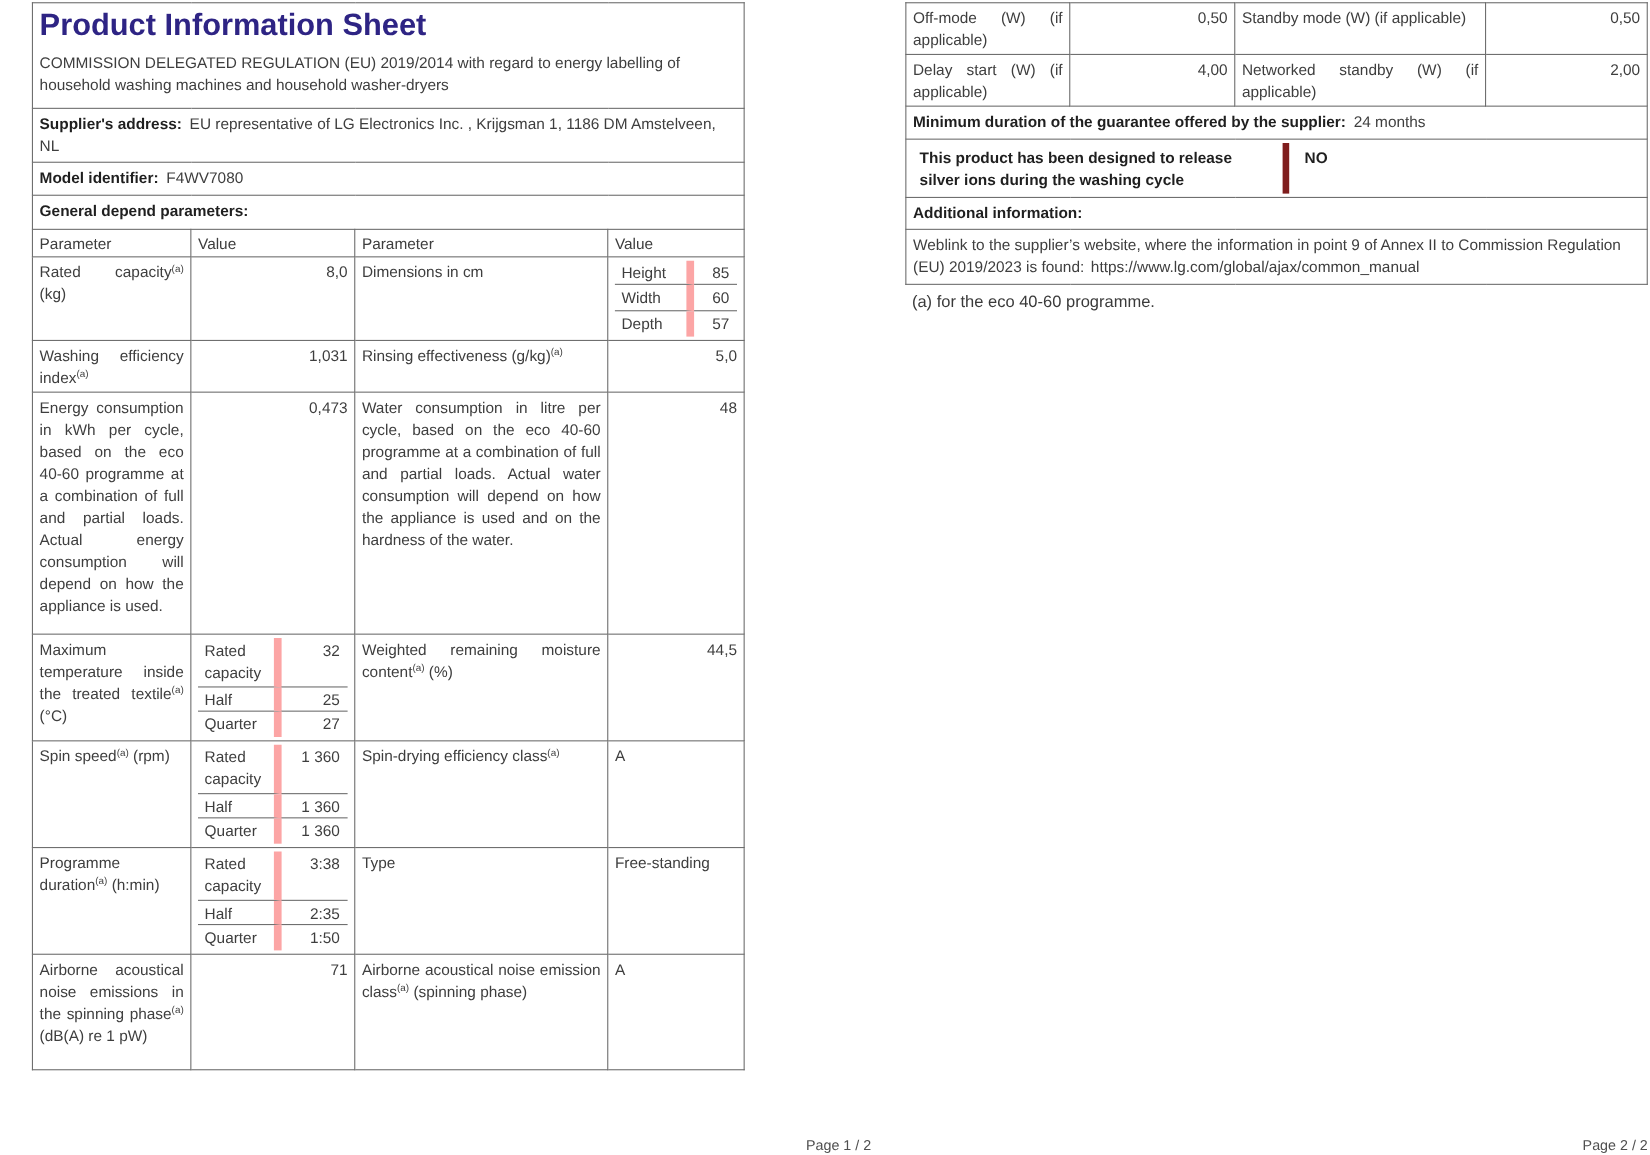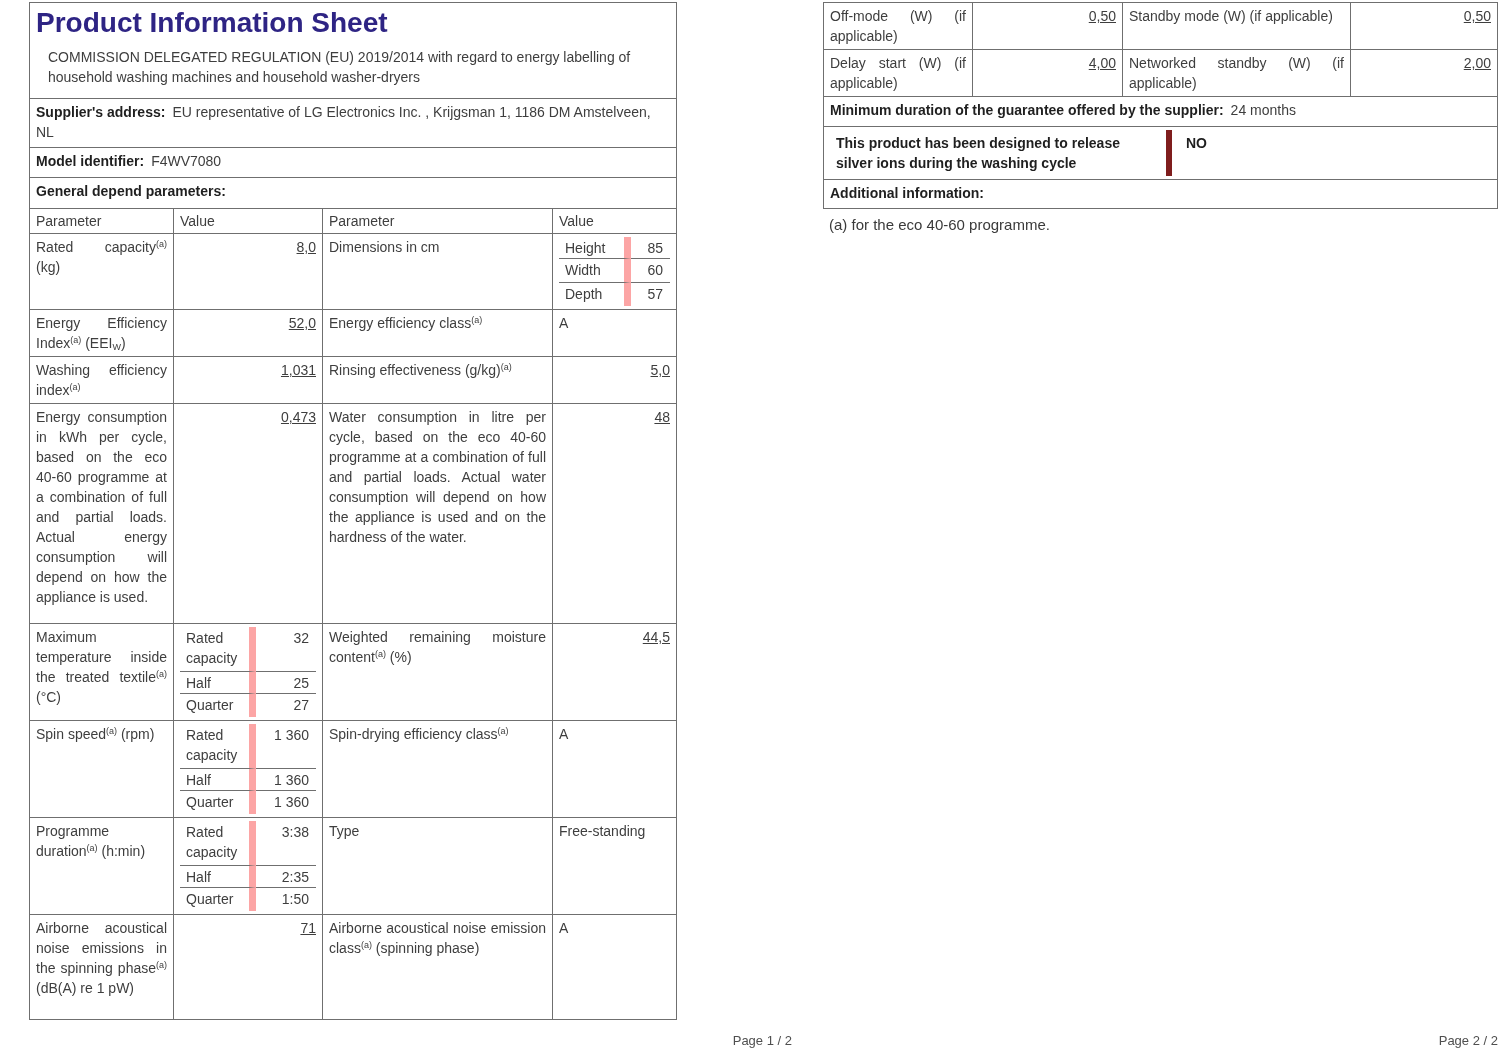--- a/index.html
+++ b/index.html
@@ -33,33 +33,32 @@
     font-size: 28px;
     line-height: 34px;
     font-weight: bold;
     color: #2e2484;
     letter-spacing: 0px;
   }
   .regulation {
     margin-top: 7px;
     color: #3e3e3e;
     text-align: left;
-    margin-left: 12px;
   }
   .kv-cell b, .kv-label { color: #1f1f1f; font-weight: bold; }
   .kv-value { margin-left: 7px; }
   td.h29 { height: 29px; }
   td.h49 { height: 49px; }
   td.h30 { height: 30px; }
   td.h31 { height: 31px; }
 
   
   tr.thead td { height: 24px; padding: 2px 6px; }
   td.param { text-align: justify; }
-  td.v-num { text-align: right; padding-right: 7px; text-decoration: underline; }
+  td.v-num { text-align: right; padding-right: 7px; }
   td.v-txt { text-align: left; }
   td.sub-cell { padding: 0; }
 
   .subgrid { display: grid; width: 100%; }
   .subgrid .sl {
     border-right: 7px solid #fca5a5;
     border-bottom: 1px solid #6f6f6f;
     padding: 1px 6px;
   }
   .subgrid .sv {
@@ -163,26 +162,20 @@
           <div class="sl">Height</div>
           <div class="sv">85</div>
           <div class="sl">Width</div>
           <div class="sv">60</div>
           <div class="sl last">Depth</div>
           <div class="sv last">57</div>
         </div>
       </td>
     </tr>
 
-    <tr style="height:46px">
-      <td class="param">Energy Efficiency Index<sup>(a)</sup> (EEI<sub>W</sub>)</td>
-      <td class="v-num">52,0</td>
-      <td class="param">Energy efficiency class<sup>(a)</sup></td>
-      <td class="v-txt">A</td>
-    </tr>
 
     <tr style="height:45px">
       <td class="param">Washing efficiency index<sup>(a)</sup></td>
       <td class="v-num">1,031</td>
       <td class="param">Rinsing effectiveness (g/kg)<sup>(a)</sup></td>
       <td class="v-num">5,0</td>
     </tr>
 
     <tr style="height:220px">
       <td class="param">Energy consumption in kWh per cycle, based on the eco 40-60 programme at a combination of full and partial loads. Actual energy consumption will depend on how the appliance is used.</td>
@@ -287,20 +280,25 @@
         </div>
       </td>
     </tr>
 
     <tr>
       <td colspan="4" class="kv-cell h29b">
         <b>Additional information:</b>
       </td>
     </tr>
 
+    <tr>
+      <td colspan="4" class="h50">
+        <span>Weblink to the supplier’s website, where the information in point 9 of Annex II to Commission Regulation (EU) 2019/2023 is found:</span><a href="#" class="weblink-url">https://www.lg.com/global/ajax/common_manual</a>
+      </td>
+    </tr>
   </tbody>
     </table>
 
   <div class="footnote">(a) for the eco 40-60 programme.</div>
 </div>
 
 <div class="page-footer" id="footer1">Page 1 / 2</div>
 <div class="page-footer" id="footer2">Page 2 / 2</div>
 
 </body></html>

